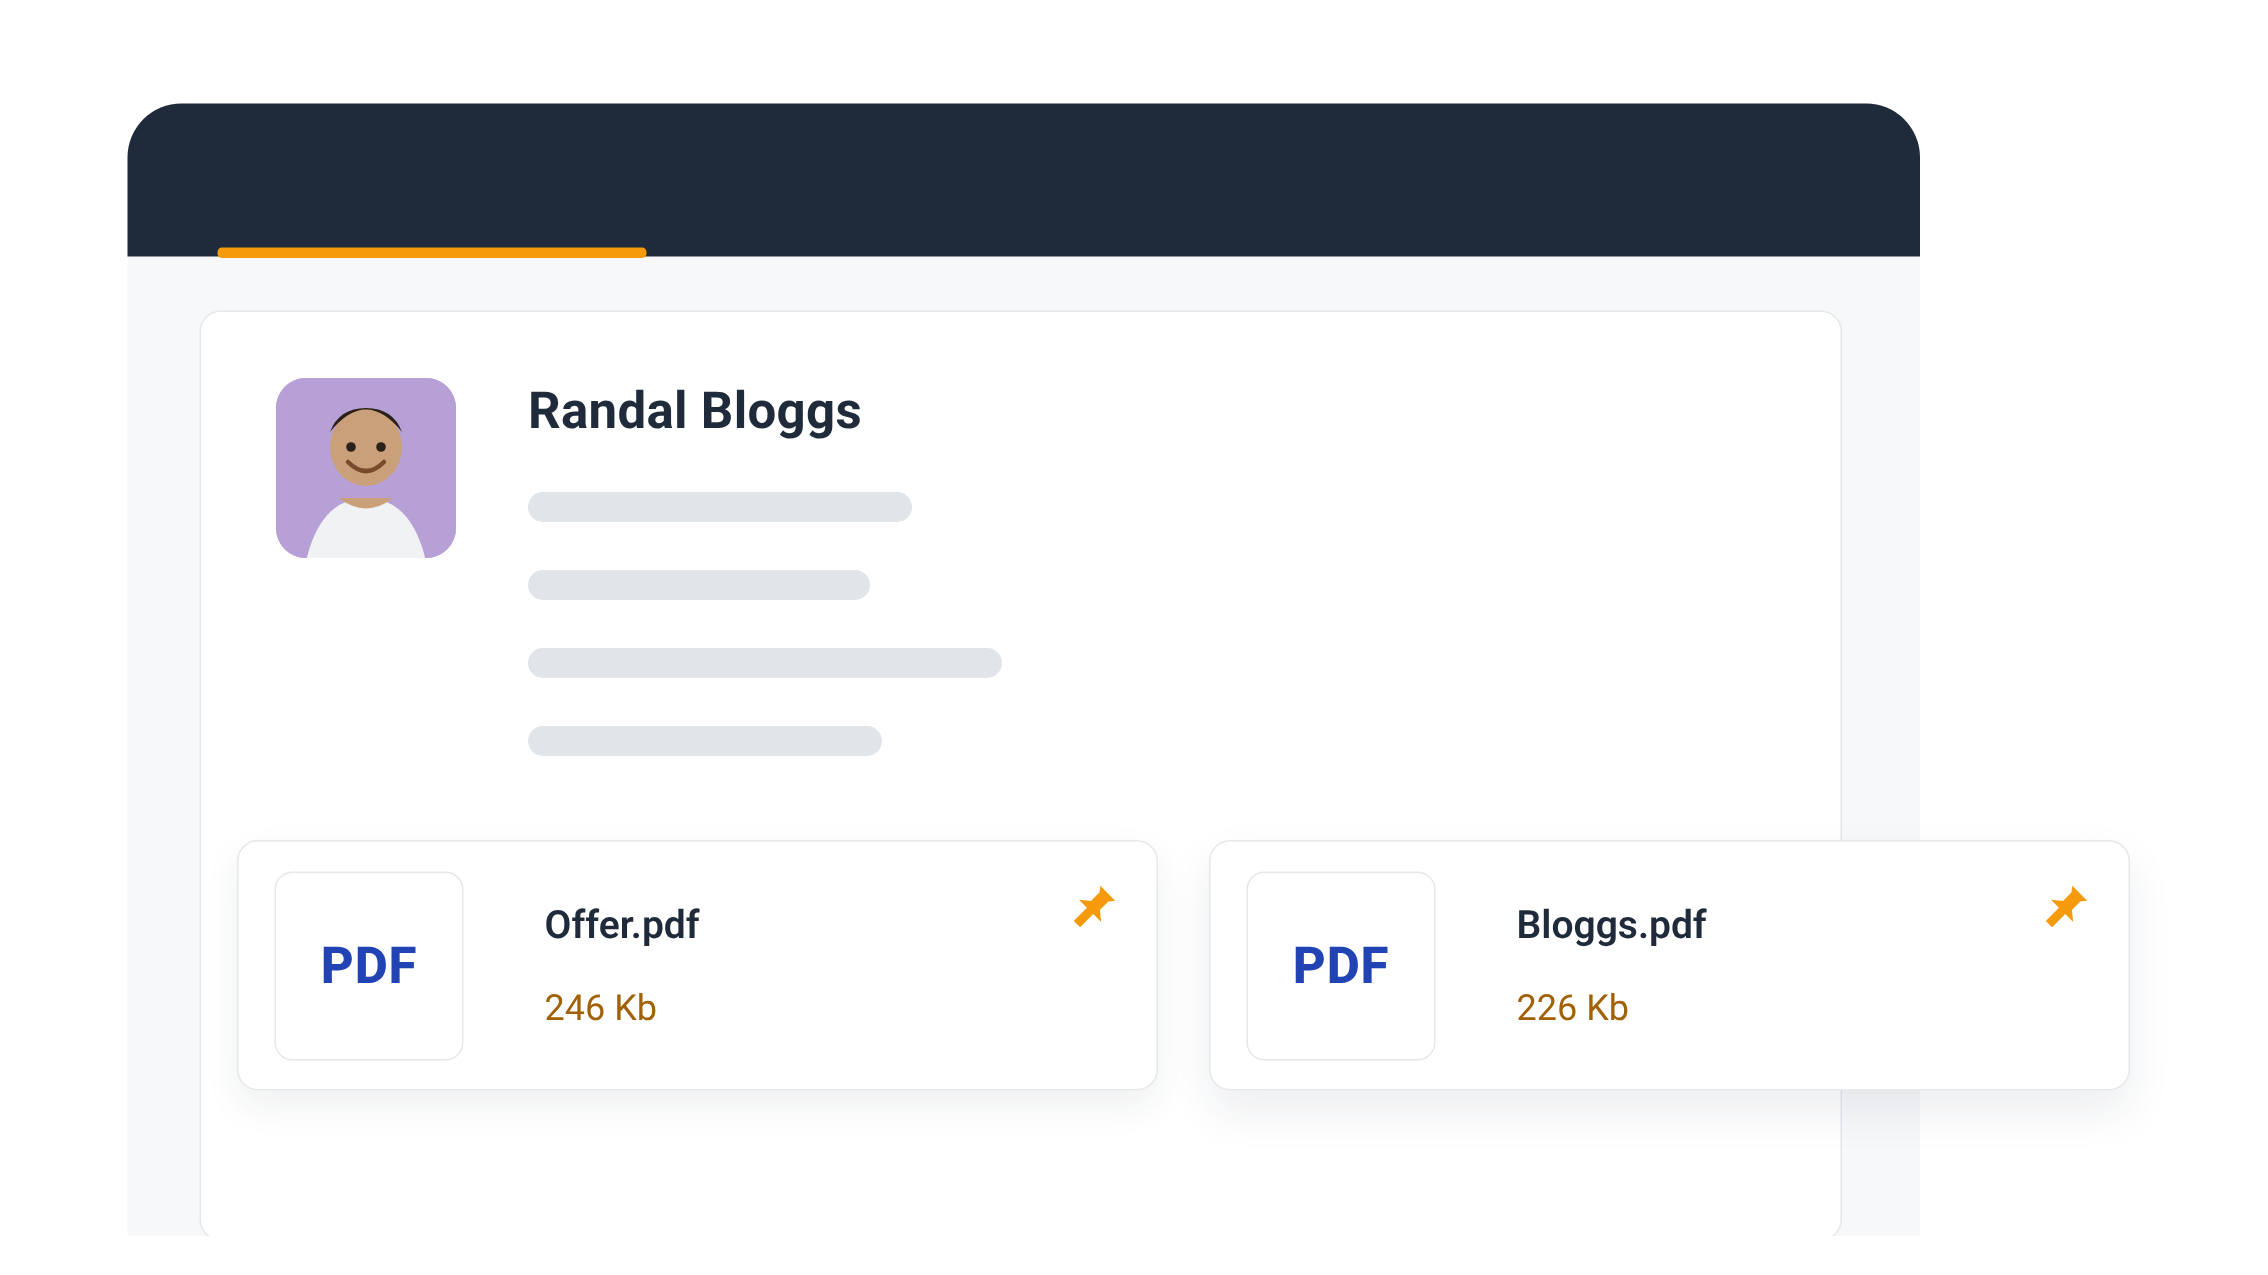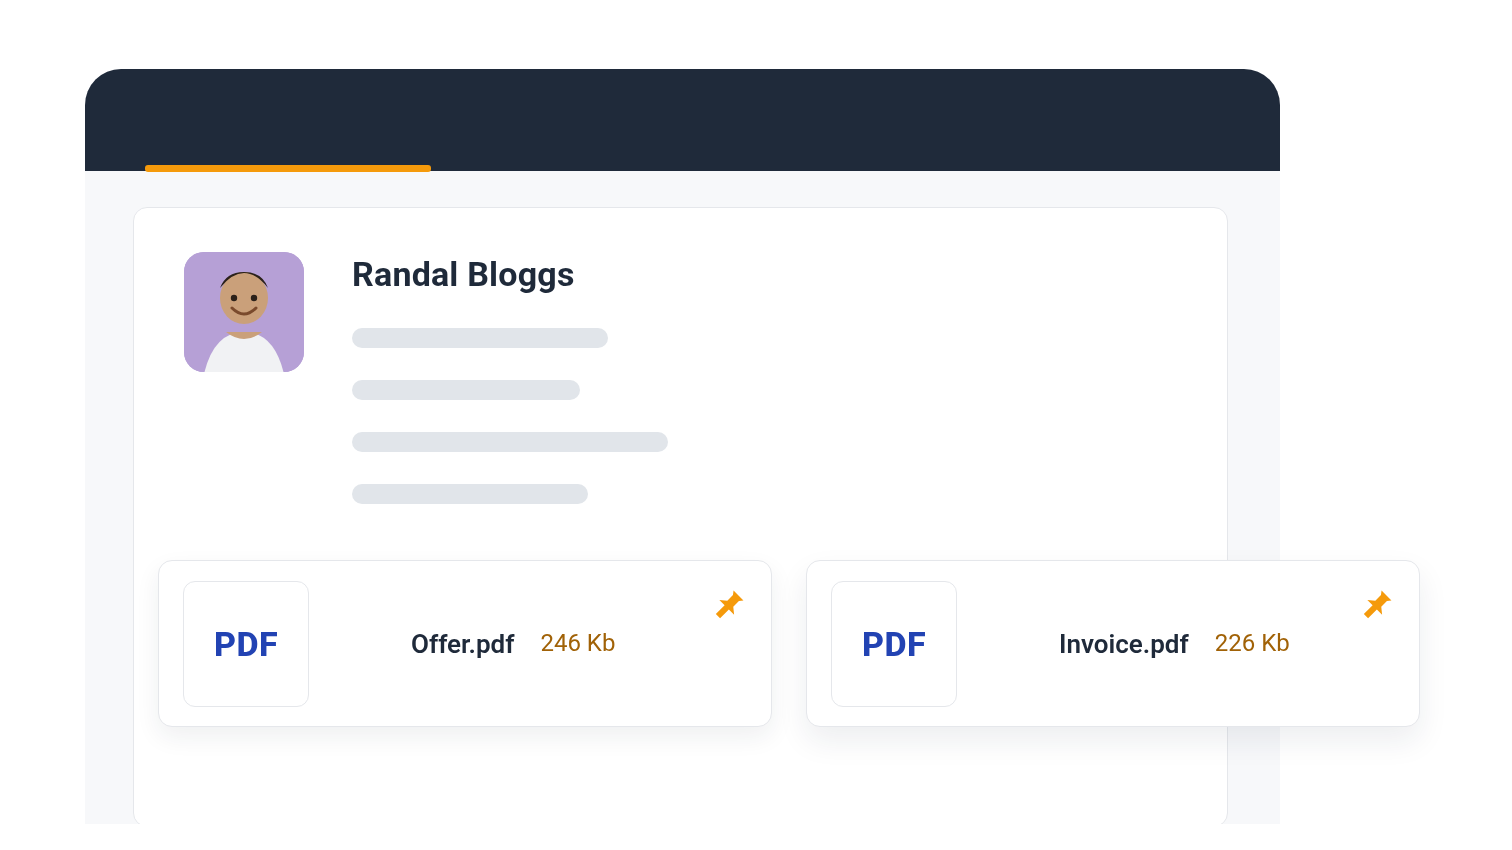--- a/index.html
+++ b/index.html
@@ -78,21 +78,21 @@
     box-shadow: 0 10px 24px rgba(31,42,58,0.07);
   }
   .file-card.card-a { left: 158px; top: 560px; }
   .file-card.card-b { left: 806px; top: 560px; box-shadow: 0 14px 30px rgba(31,42,58,0.08); }
   .file-thumb {
     width: 126px; height: 126px; border: 1.5px solid #e5e7eb; border-radius: 12px;
     display:flex; align-items:center; justify-content:center;
     color: #2243b3; font-weight: 800; font-size: 34px; letter-spacing: .5px;
     flex: 0 0 126px;
   }
-  .file-meta { display:flex; gap: 26px; flex:1 1 auto;margin-left:48px; }
+  .file-meta { display:flex; flex-direction:column; gap: 26px; flex:1 1 auto; }
   .file-name { font-size: 26px; font-weight: 600; color: #1f2a3a; }
   .file-size { font-size: 24px; font-weight: 400; color: #a16207; }
   .pin {
     position:absolute; right: 24px; top: 26px; width: 34px; height: 34px;
     display:flex; align-items:center; justify-content:center; color: #f59a0b;
   }
   .pin svg { width: 34px; height: 34px; display:block; }
 </style>
 </head>
 <body>
@@ -145,21 +145,21 @@
           <path d="M14.5 2.5l7 7-3.2.4-4 4 .6 5.6-3.7-3.7L5 22l-3-3 6.2-6.2L4.5 9.1l5.6.6 4-4 .4-3.2z"></path>
         </svg>
     </div>
   </div>
 
   <div class="file-card card-b">
     <div class="file-thumb">
       <span>PDF</span>
     </div>
     <div class="file-meta">
-      <div class="file-name">Invoice.pdf</div>
+      <div class="file-name">Bloggs.pdf</div>
       <div class="file-size">226 Kb</div>
     </div>
     <div class="pin">
       <svg viewBox="0 0 24 24" fill="currentColor">
           <path d="M14.5 2.5l7 7-3.2.4-4 4 .6 5.6-3.7-3.7L5 22l-3-3 6.2-6.2L4.5 9.1l5.6.6 4-4 .4-3.2z"></path>
         </svg>
     </div>
   </div>
 </div>
 

